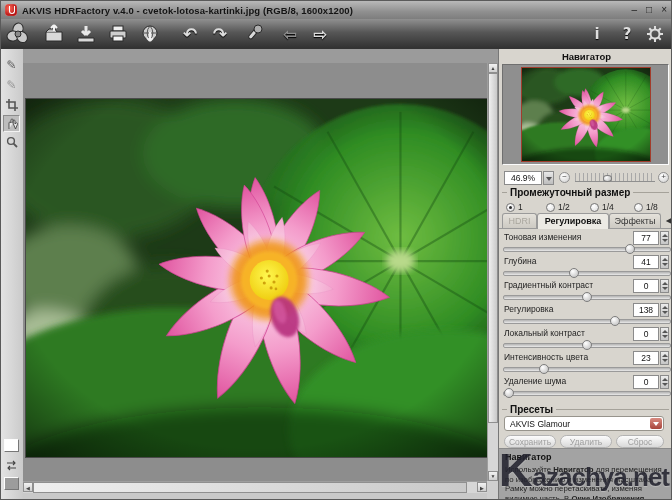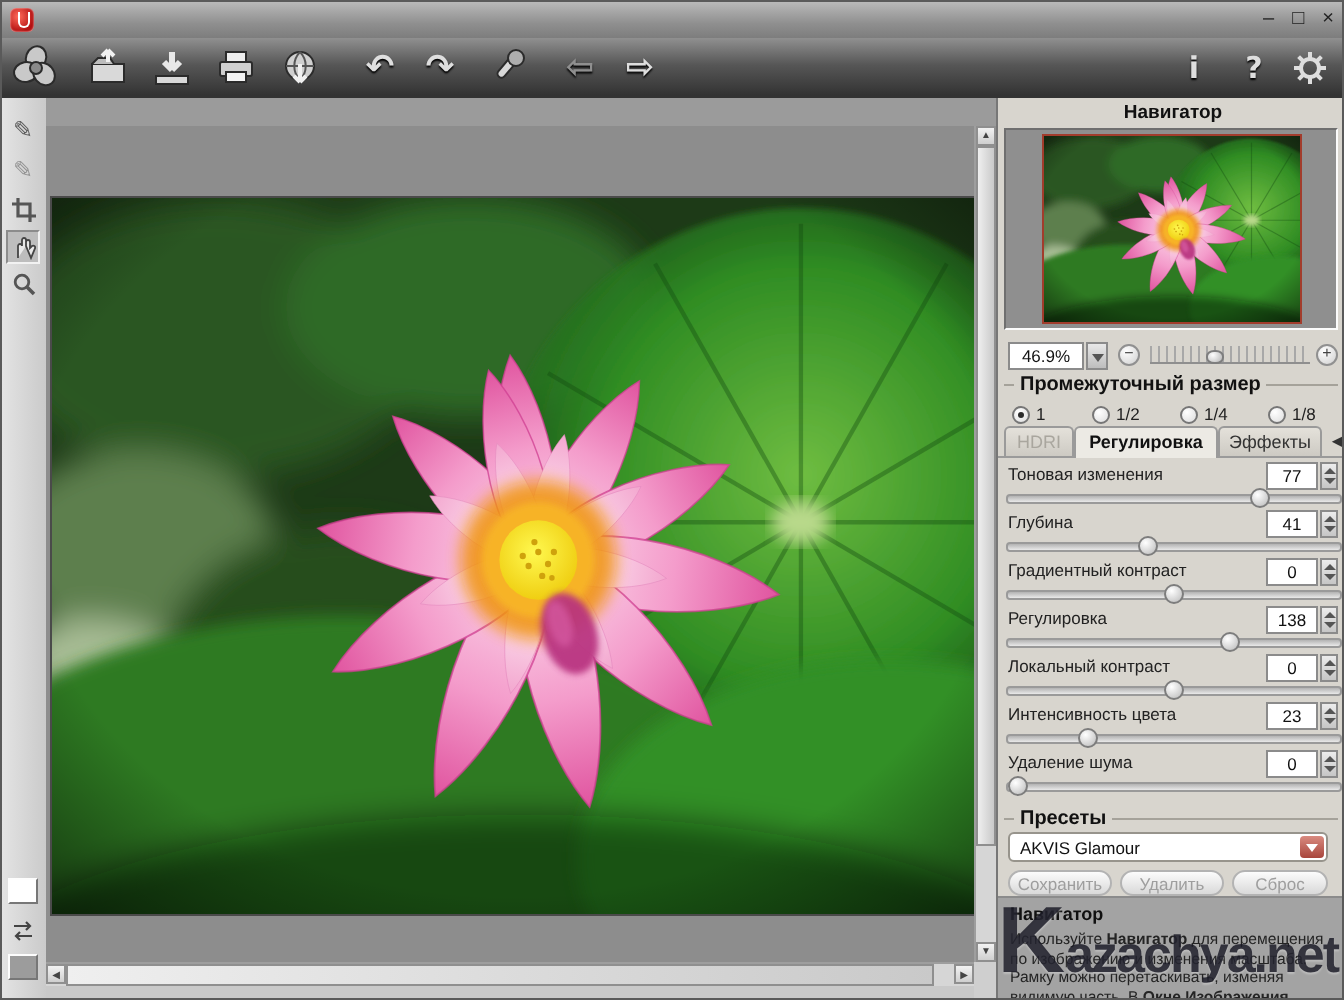--- a/index.html
+++ b/index.html
@@ -196,20 +196,21 @@
       </g>
       <rect x="0" y="0" width="475" height="360" fill="url(#vig)"></rect>
     </g>
   </defs>
 </svg>
 
 <div id="app">
 
   <div id="titlebar">
     <span class="logo"></span>
+    <span class="t">AKVIS HDRFactory v.4.0 - cvetok-lotosa-kartinki.jpg (RGB/8, 1600x1200)</span>
     <span id="wincontrols">
       <span>–</span>
       <span>□</span>
       <span>×</span>
     </span>
   </div>
 
   <div id="toolbar">
     <span class="tbi" style="left:4px">
       <svg width="24" height="24" viewBox="0 0 24 24">

